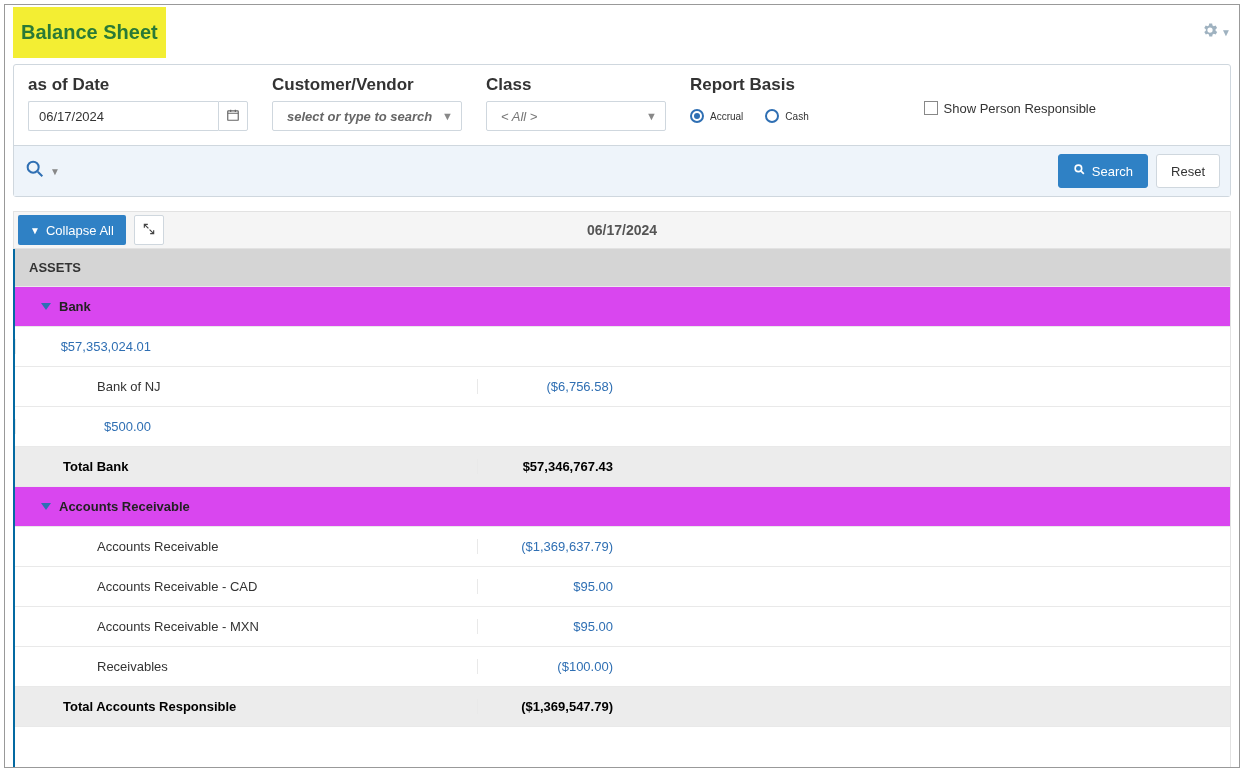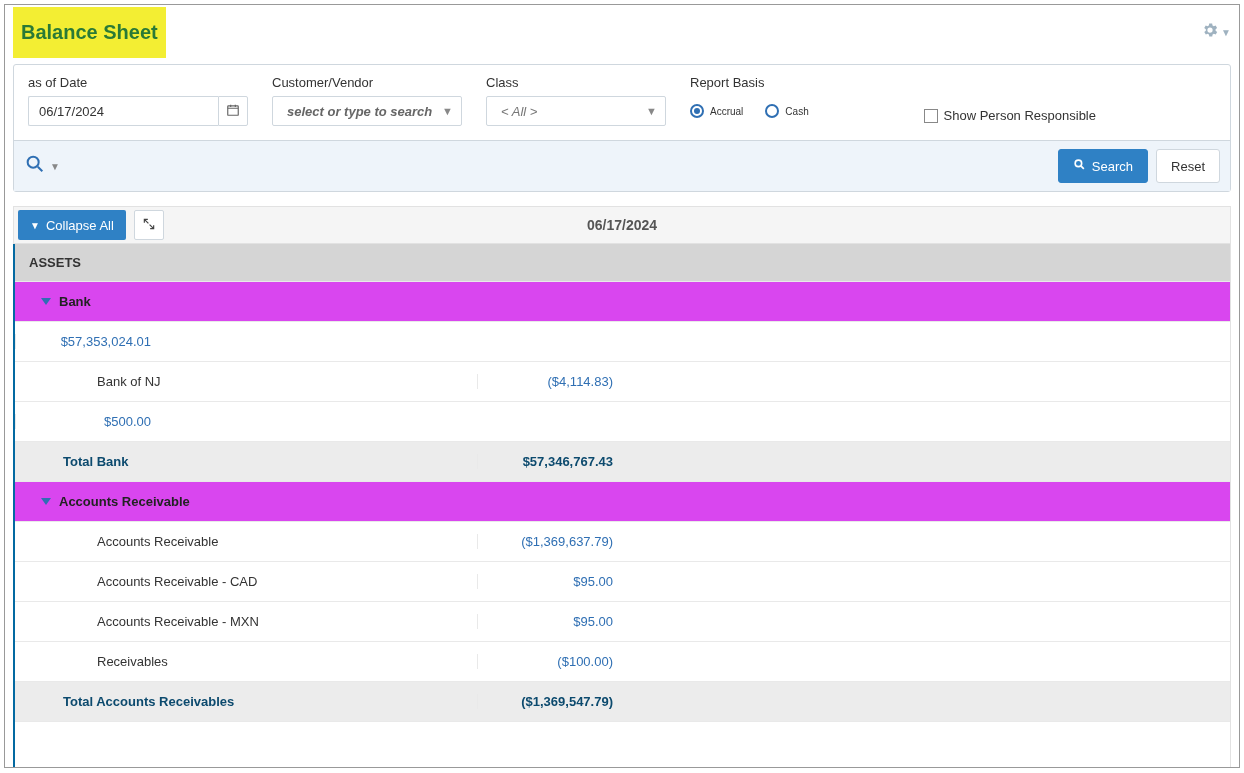--- a/index.html
+++ b/index.html
@@ -46,21 +46,21 @@
     margin: 6px 8px 0 8px;
     background: #fff;
   }
   .filters-row {
     display: flex;
     gap: 24px;
     padding: 10px 14px 14px 14px;
     flex-wrap: nowrap;
   }
   .filter-col { display: flex; flex-direction: column; gap: 6px; }
-  .filter-label { font-weight: 400; color: #333; font-size: 13px; }
+  .filter-label { font-weight: 700; color: #333; font-size: 17px; }
   .date-wrap { display: flex; }
   .date-input {
     width: 190px; height: 30px;
     border: 1px solid #cfd7de; border-right: none;
     padding: 0 10px; font-size: 13px; color: #333;
     border-radius: 2px 0 0 2px;
   }
   .date-btn {
     width: 30px; height: 30px;
     border: 1px solid #cfd7de; background: #fff;
@@ -81,21 +81,21 @@
   .radio-opt { display: flex; align-items: center; gap: 6px; font-size: 10px; color: #333; }
   .radio {
     width: 14px; height: 14px; border-radius: 50%;
     border: 2px solid #2f6fb3; display: inline-flex;
     align-items: center; justify-content: center; background: #fff;
   }
   .radio.checked::after {
     content: ""; width: 6px; height: 6px; border-radius: 50%;
     background: #2f6fb3; display: block;
   }
-  .checkbox-row { display: flex; align-items: flex-end; gap: 6px; height: 30px; margin-top: 18px; }
+  .checkbox-row { display: flex; align-items: center; gap: 6px; height: 30px; margin-top: 18px; }
   .cbx {
     width: 14px; height: 14px; border: 1px solid #888; background: #fff;
   }
   .search-bar {
     background: #eef4fa;
     border-top: 1px solid #cfd7de;
     padding: 8px 10px;
     display: flex; justify-content: space-between; align-items: center;
   }
   .search-left { display: flex; align-items: center; gap: 4px; color: #2f6fb3; font-size: 18px; cursor: pointer; }
@@ -158,21 +158,21 @@
     background: #d5d5d5; font-weight: 700; color: #333;
     text-transform: uppercase; min-height: 38px;
   }
   .row.header .col-value, .row.header .col-rest { border: none; }
   .row.group {
     background: #d946ef; font-weight: 700; color: #222; min-height: 40px;
   }
   .row.group .col-value, .row.group .col-rest { border-left: 1px solid #e0e0e0; }
   .row.leaf { background: #fff; }
   .row.total {
-    background: #ececec; font-weight: 700; color: #0c4a6e;
+    background: #ececec; font-weight: 700; color: #000000;
   }
   .row.total .col-label { padding-left: 48px; }
   .leaf .col-label { padding-left: 82px; color: #333; }
   .leaf .col-value { color: #2f6fb3; }
   .caret {
     width: 0; height: 0; border-left: 5px solid transparent;
     border-right: 5px solid transparent; border-top: 7px solid #2f6fb3;
     margin-left: 12px; cursor: pointer;
   }
   .group .col-label { padding-left: 14px; }
@@ -314,21 +314,21 @@
           <div class="col-value">
             <a style="color:#2f6fb3;text-decoration:none;">$57,353,024.01</a>
           </div>
           <div class="col-rest"></div>
         </div>
         <div class="row leaf">
           <div class="col-label">
             <span>Bank of NJ</span>
           </div>
           <div class="col-value">
-            <a style="color:#2f6fb3;text-decoration:none;">($4,114.83)</a>
+            <a style="color:#2f6fb3;text-decoration:none;">($6,756.58)</a>
           </div>
           <div class="col-rest"></div>
         </div>
         <div class="row leaf">
           <div class="col-value">
             <a style="color:#2f6fb3;text-decoration:none;">$500.00</a>
           </div>
           <div class="col-rest"></div>
         </div>
         <div class="row total">
@@ -379,21 +379,21 @@
           <div class="col-label">
             <span>Receivables</span>
           </div>
           <div class="col-value">
             <a style="color:#2f6fb3;text-decoration:none;">($100.00)</a>
           </div>
           <div class="col-rest"></div>
         </div>
         <div class="row total">
           <div class="col-label">
-            <span>Total Accounts Receivables</span>
+            <span>Total Accounts Responsible</span>
           </div>
           <div class="col-value">
             <span style="font-weight:700;">($1,369,547.79)</span>
           </div>
           <div class="col-rest"></div>
         </div>
       </div>
   </div>
 </div>
 

